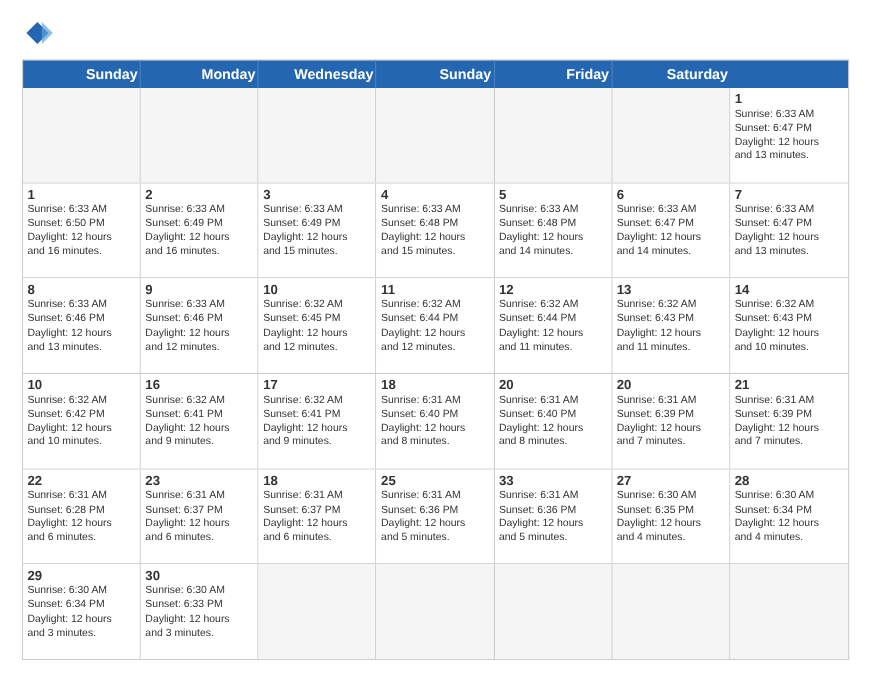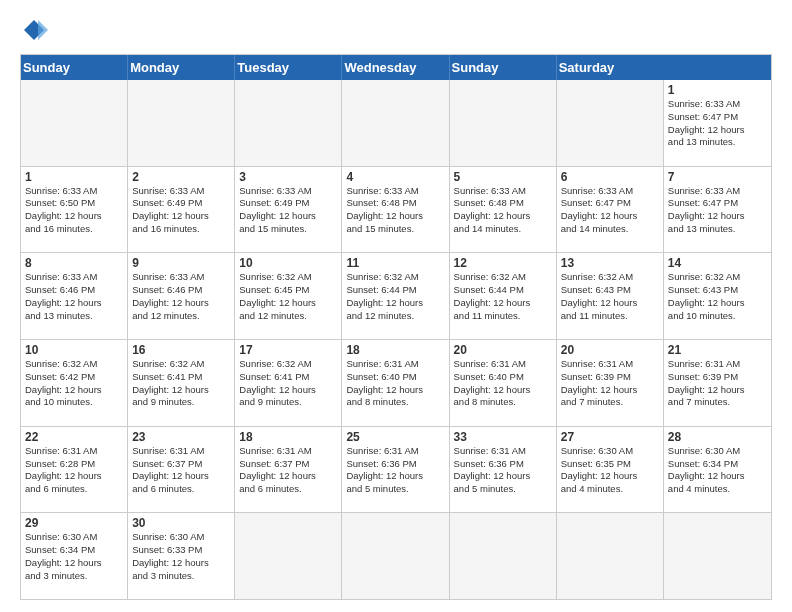--- a/index.html
+++ b/index.html
@@ -67,21 +67,21 @@
     }
     .cal-header {
       display: grid;
       grid-template-columns: repeat(7, 1fr);
       background: #2566b0;
     }
     .cal-header-cell {
       color: #fff;
       font-weight: bold;
       font-size: 13px;
-      text-align: left;
+      text-align: right;
       padding: 5px 2px;
       border-right: 1px solid #4a82c0;
     }
     .cal-header-cell:last-child { border-right: none; }
     .cal-body {
       flex: 1;
       display: flex;
       flex-direction: column;
     }
     .cal-row {
@@ -131,23 +131,23 @@
     <div class="title-block">
       <div class="month-title"></div>
       <div class="subtitle"></div>
     </div>
   </div>
 
   <div class="calendar">
     <div class="cal-header">
     <div class="cal-header-cell">Sunday</div>
         <div class="cal-header-cell">Monday</div>
-        <div class="cal-header-cell">Tuesday</div>
         <div class="cal-header-cell">Wednesday</div>
         <div class="cal-header-cell">Sunday</div>
+        <div class="cal-header-cell">Friday</div>
         <div class="cal-header-cell">Saturday</div>
       </div>
     <div class="cal-body">
     <div class="cal-row">
           <div class="cal-cell empty"></div>
           <div class="cal-cell empty"></div>
           <div class="cal-cell empty"></div>
           <div class="cal-cell empty"></div>
           <div class="cal-cell empty"></div>
           <div class="cal-cell empty"></div>

